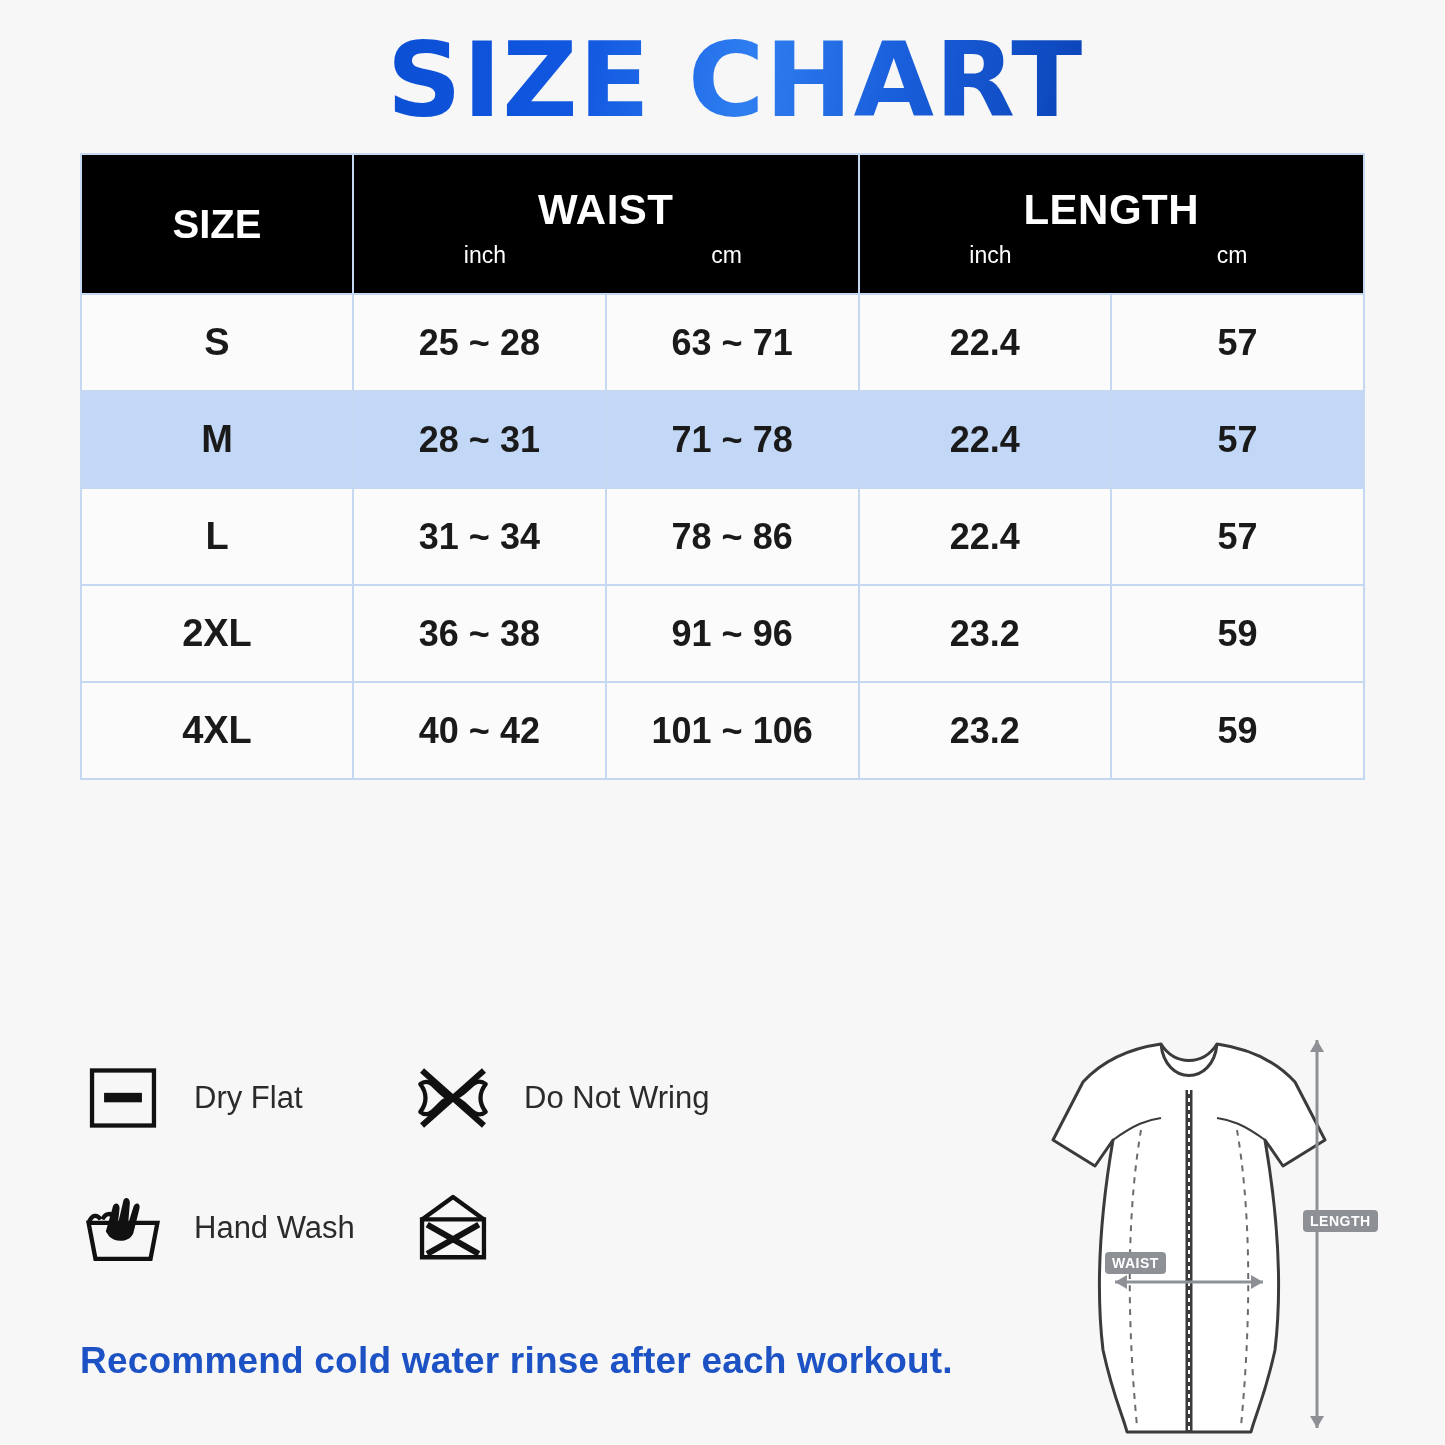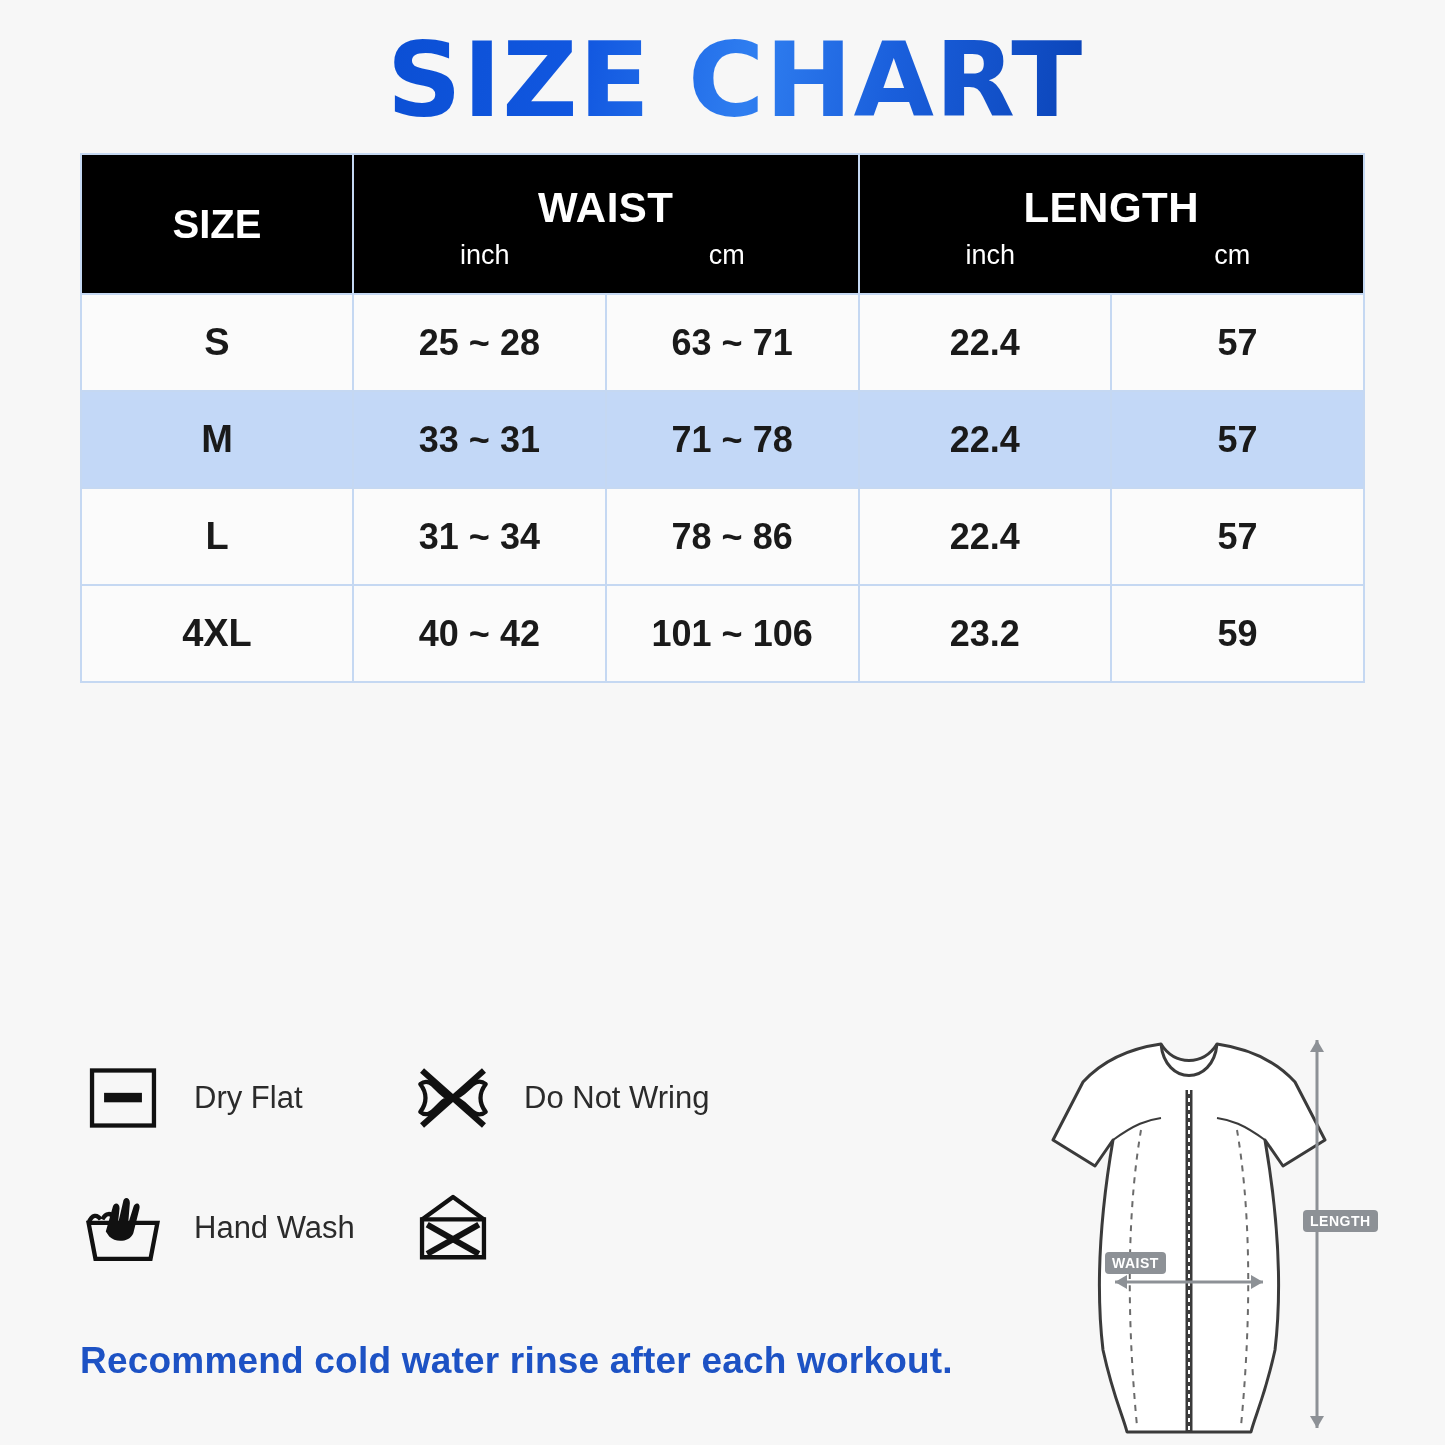--- a/index.html
+++ b/index.html
@@ -67,21 +67,21 @@
   }
   .group-title {
     font-size: 42px;
     font-weight: 700;
     letter-spacing: .5px;
     margin-top: 6px;
   }
   .group-units {
     display: flex;
     justify-content: space-around;
-    font-size: 27px;
+    font-size: 23px;
     font-weight: 400;
     margin-top: 8px;
     padding: 0 10px;
   }
   .group-units span { flex: 1; }
 
   tbody td {
     font-size: 36px;
     font-weight: 700;
     color: #1a1a1a;
@@ -181,31 +181,38 @@
     <tbody>
       <tr>
         <td class="size-col">S</td>
         <td>25 ~ 28</td>
         <td>63 ~ 71</td>
         <td>22.4</td>
         <td>57</td>
       </tr>
       <tr class="alt">
         <td class="size-col">M</td>
-        <td>33 ~ 31</td>
+        <td>28 ~ 31</td>
         <td>71 ~ 78</td>
         <td>22.4</td>
         <td>57</td>
       </tr>
       <tr>
         <td class="size-col">L</td>
         <td>31 ~ 34</td>
         <td>78 ~ 86</td>
         <td>22.4</td>
         <td>57</td>
+      </tr>
+      <tr>
+        <td class="size-col">2XL</td>
+        <td>36 ~ 38</td>
+        <td>91 ~ 96</td>
+        <td>23.2</td>
+        <td>59</td>
       </tr>
       <tr>
         <td class="size-col">4XL</td>
         <td>40 ~ 42</td>
         <td>101 ~ 106</td>
         <td>23.2</td>
         <td>59</td>
       </tr>
     </tbody>
   </table>

